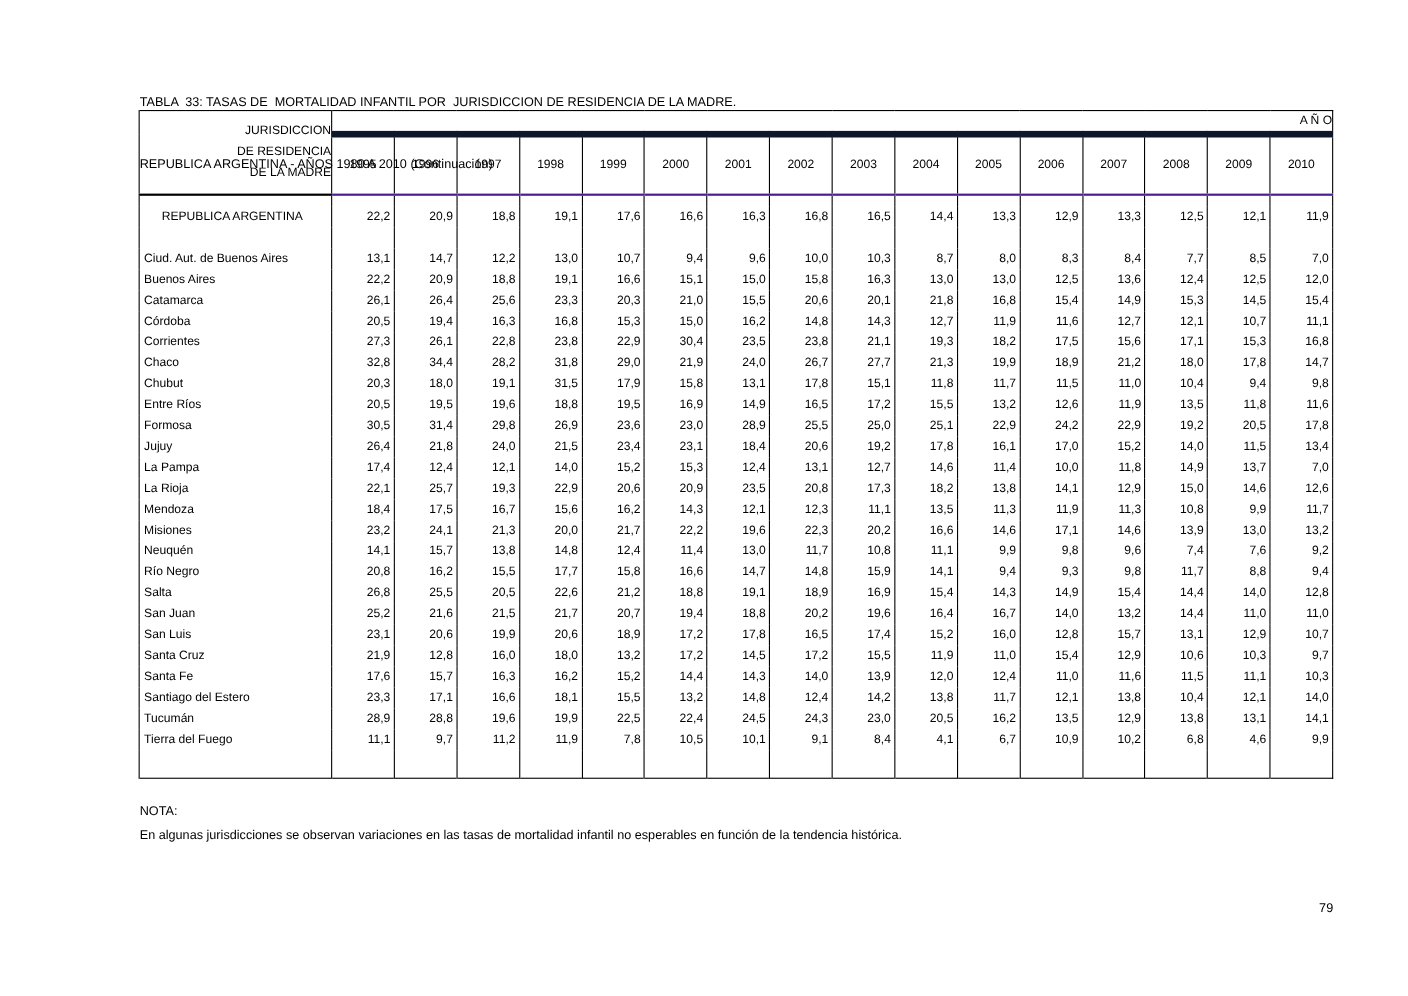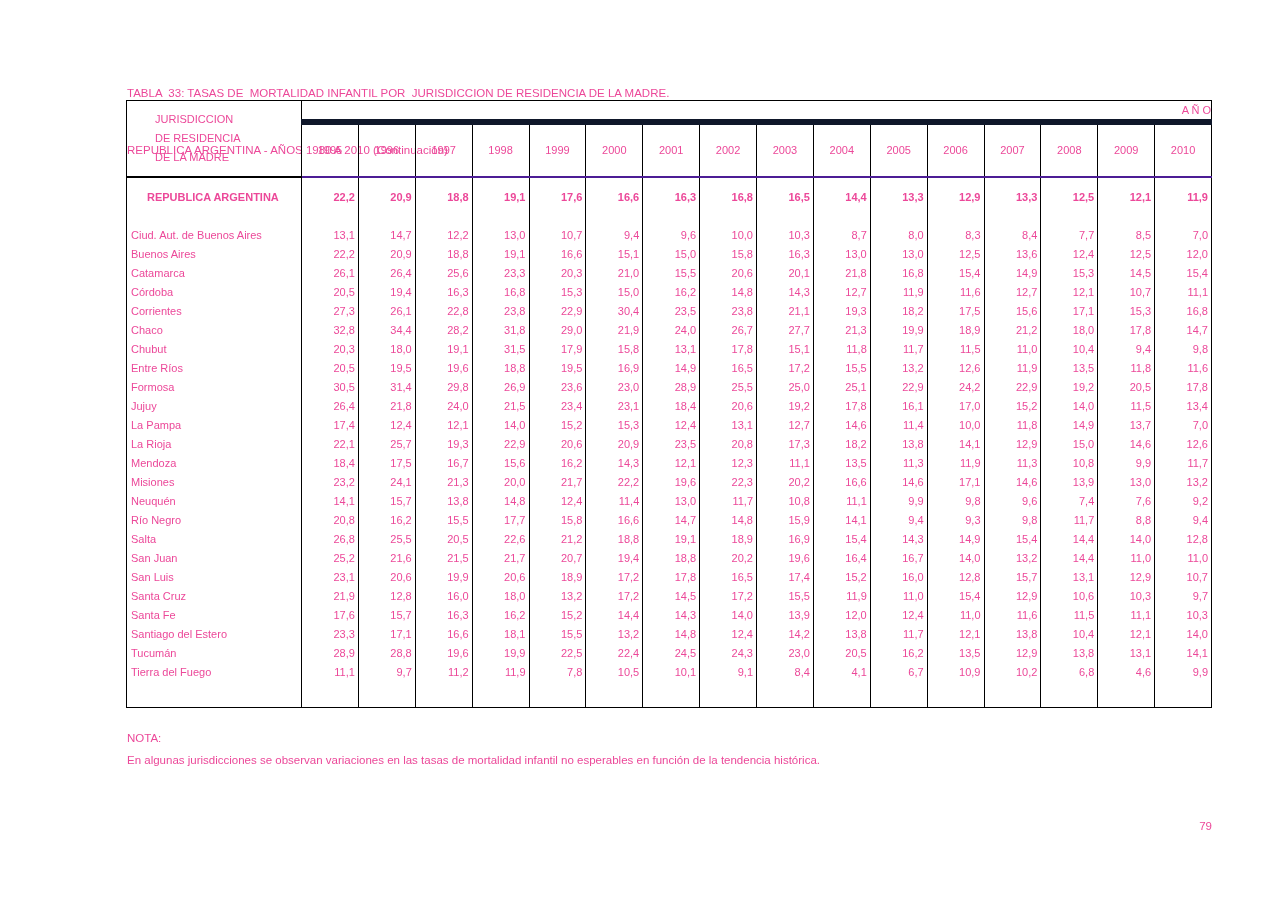--- a/index.html
+++ b/index.html
@@ -3,21 +3,21 @@
 <meta charset="utf-8">
 <style>
   * { box-sizing: border-box; margin: 0; padding: 0; }
   html, body { background: #ffffff; }
   .page {
     position: relative;
     width: 1280px;
     height: 905px;
     background: #ffffff;
     font-family: "Liberation Sans", sans-serif;
-    color: #ec4899;
+    color: #000000;
     overflow: hidden;
   }
   .title-block {
     position: absolute;
     left: 127px;
     top: 46px;
     font-size: 11.5px;
     line-height: 19px;
     white-space: pre;
   }
@@ -32,21 +32,21 @@
     font-size: 11px;
   }
   table.mortality th, table.mortality td {
     border-left: 1px solid #000;
     font-weight: normal;
     vertical-align: middle;
     overflow: hidden;
     white-space: nowrap;
   }
   th.corner {
-    text-align: left;
+    text-align: right;
     line-height: 19px;
     font-size: 11px;
     padding-left: 28px;
   }
   th.ano {
     text-align: right;
     height: 21px;
     border-bottom: 6px solid #0f172a;
     font-size: 11px;
   }
@@ -60,21 +60,21 @@
   td.label {
     text-align: left;
     padding-left: 4px;
     height: 19px;
   }
   td.num {
     text-align: right;
     padding-right: 3px;
     height: 19px;
   }
-  tr.total td { font-weight: bold; padding-left: 20px; }
+  tr.total td { font-weight: normal; padding-left: 20px; }
   tr.spacer td { padding: 0; line-height: 0; font-size: 0; }
   .note-block {
     position: absolute;
     left: 127px;
     top: 732px;
     font-size: 11.5px;
   }
   .note-label { margin-bottom: 10px; }
   .page-number {
     position: absolute;

